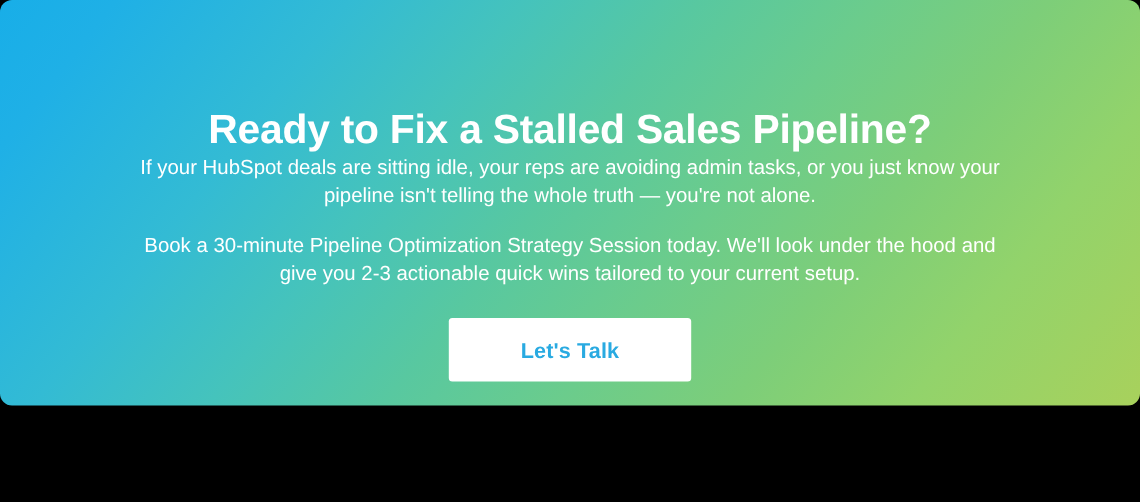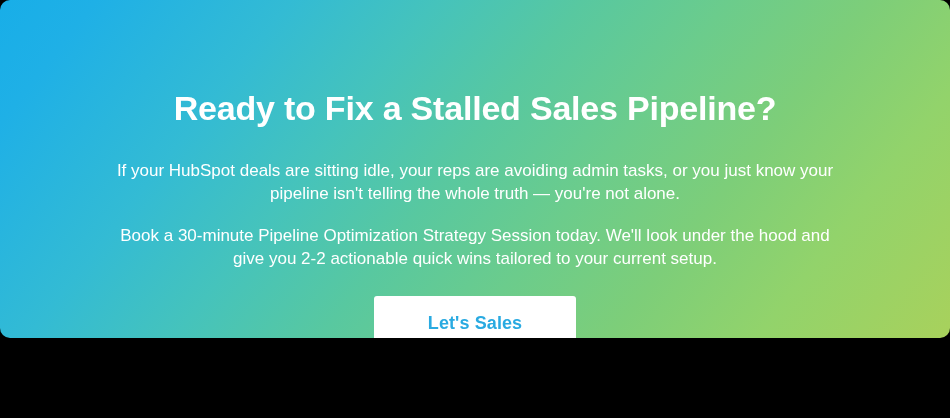--- a/index.html
+++ b/index.html
@@ -68,21 +68,20 @@
     font-size: 17px;
     font-weight: normal;
     line-height: 23px;
     text-align: center;
     width: 725px;
     margin-left: auto;
     margin-right: auto;
   }
 
   .cta-paragraph-1 {
-    margin-top: 31px;
   }
 
   .cta-paragraph-2 {
     margin-top: 19px;
   }
 
   .cta-button-wrap {
     margin-top: 26px;
     display: flex;
     justify-content: center;
@@ -112,20 +111,20 @@
 </head>
 <body>
 
 <div class="cta-banner">
   <div class="cta-inner">
 
     <h1 class="cta-heading">Ready to Fix a Stalled Sales Pipeline?</h1>
 
     <p class="cta-paragraph cta-paragraph-1">If your HubSpot deals are sitting idle, your reps are avoiding admin tasks, or you just know your pipeline isn't telling the whole truth — you're not alone.</p>
 
-    <p class="cta-paragraph cta-paragraph-2">Book a 30-minute Pipeline Optimization Strategy Session today. We'll look under the hood and give you 2-2 actionable quick wins tailored to your current setup.</p>
+    <p class="cta-paragraph cta-paragraph-2">Book a 30-minute Pipeline Optimization Strategy Session today. We'll look under the hood and give you 2-3 actionable quick wins tailored to your current setup.</p>
 
     <div class="cta-button-wrap">
-      <a class="cta-button" href="#">Let's Sales</a>
+      <a class="cta-button" href="#">Let's Talk</a>
     </div>
 
   </div>
 </div>
 
 </body></html>

